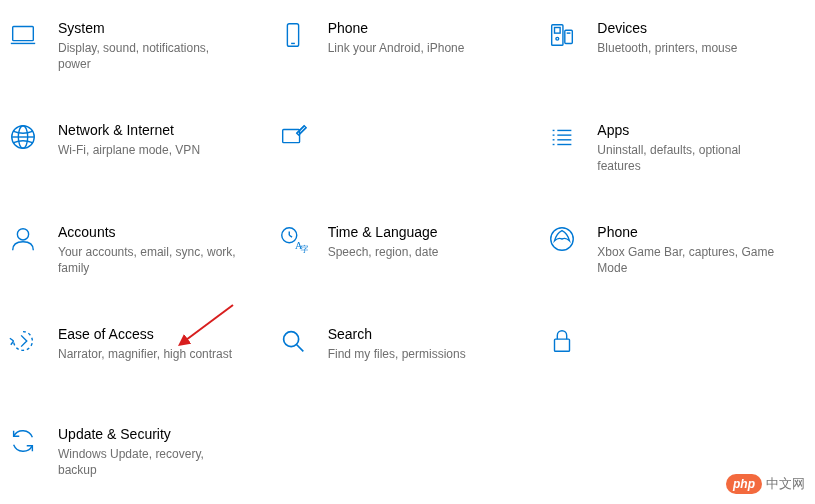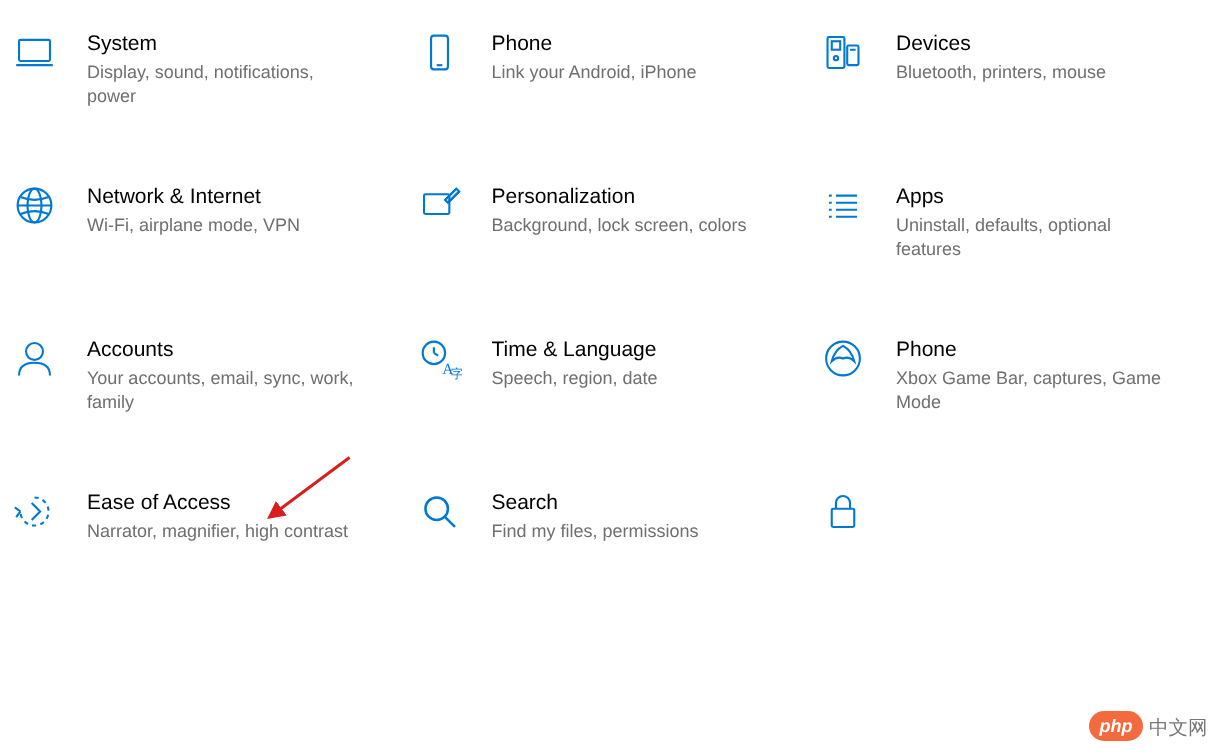--- a/index.html
+++ b/index.html
@@ -57,21 +57,21 @@
       position: absolute;
       left: 178px;
       top: 300px;
       pointer-events: none;
     }
     .watermark {
       position: absolute;
       right: 10px;
       bottom: 10px;
       display: flex;
-      align-items: flex-end;
+      align-items: center;
       gap: 4px;
       font-size: 13px;
       color: #777;
     }
     .watermark-badge {
       background: #f36a3e;
       color: white;
       font-weight: bold;
       font-size: 12px;
       padding: 3px 7px;
@@ -144,24 +144,20 @@
 
   <div class="settings-item">
     <span class="settings-icon">
       <svg viewBox="0 0 32 32" fill="none" stroke="currentColor" stroke-width="1.5">
         <rect x="5" y="8" width="18" height="14" rx="1"></rect>
         <path d="M 20 12 L 28 4 L 30 6 L 22 14 Z" fill="currentColor" fill-opacity="0.15"></path>
         <line x1="20" y1="12" x2="28" y2="4"></line>
         <line x1="22" y1="14" x2="30" y2="6"></line>
       </svg>
     </span>
-    <div class="settings-text">
-      <span class="settings-title">Personalization</span>
-      <span class="settings-desc">Background, lock screen, colors</span>
-    </div>
   </div>
 
   <div class="settings-item">
     <span class="settings-icon">
       <svg viewBox="0 0 32 32" fill="none" stroke="currentColor" stroke-width="1.5">
         <line x1="6" y1="9" x2="8" y2="9"></line>
           <line x1="11" y1="9" x2="26" y2="9"></line>
         <line x1="6" y1="14" x2="8" y2="14"></line>
           <line x1="11" y1="14" x2="26" y2="14"></line>
         <line x1="6" y1="19" x2="8" y2="19"></line>
@@ -247,20 +243,34 @@
 
   <div class="settings-item">
     <span class="settings-icon">
       <svg viewBox="0 0 32 32" fill="none" stroke="currentColor" stroke-width="1.5">
         <rect x="8" y="14" width="16" height="13" rx="1"></rect>
         <path d="M 11 14 L 11 10 A 5 5 0 0 1 21 10 L 21 14"></path>
       </svg>
     </span>
   </div>
 
+  <div class="settings-item">
+    <span class="settings-icon">
+      <svg viewBox="0 0 32 32" fill="none" stroke="currentColor" stroke-width="1.5">
+        <path d="M 26 12 A 11 11 0 0 0 6 11"></path>
+        <polyline points="6,5 6,11 12,11"></polyline>
+        <path d="M 6 20 A 11 11 0 0 0 26 21"></path>
+        <polyline points="26,27 26,21 20,21"></polyline>
+      </svg>
+    </span>
+    <div class="settings-text">
+      <span class="settings-title">Update &amp; Security</span>
+      <span class="settings-desc">Windows Update, recovery, backup</span>
+    </div>
+  </div>
 
 </div>
 
 <svg class="arrow-annotation" width="60" height="50" viewBox="0 0 60 50">
   <defs>
     <marker id="arrowhead" markerWidth="8" markerHeight="8" refX="1" refY="3" orient="auto">
       <polygon points="0 0, 6 3, 0 6" fill="#d81e1e"></polygon>
     </marker>
   </defs>
   <line x1="55" y1="5" x2="8" y2="40" stroke="#d81e1e" stroke-width="2" marker-end="url(#arrowhead)"></line>

